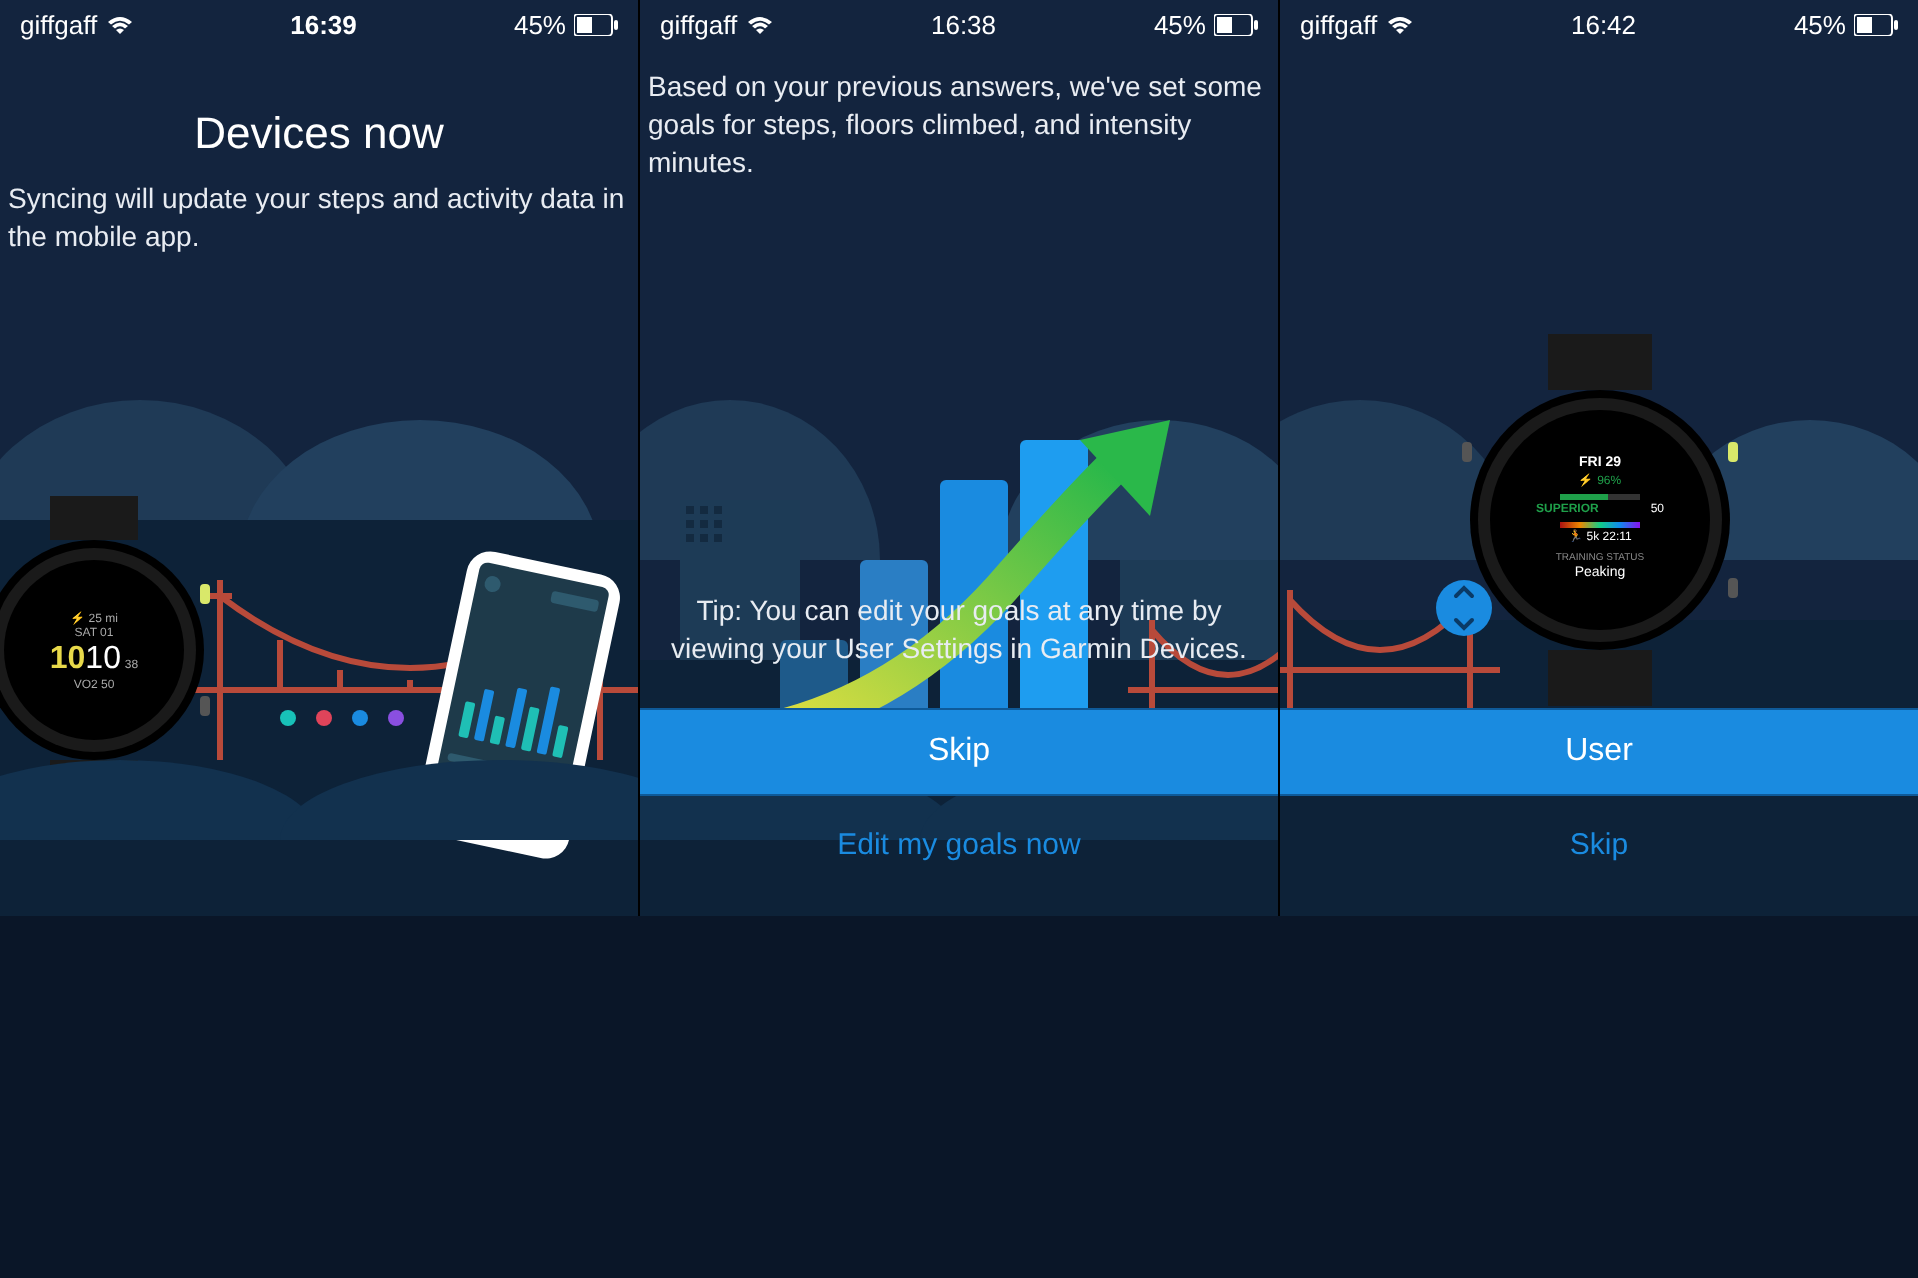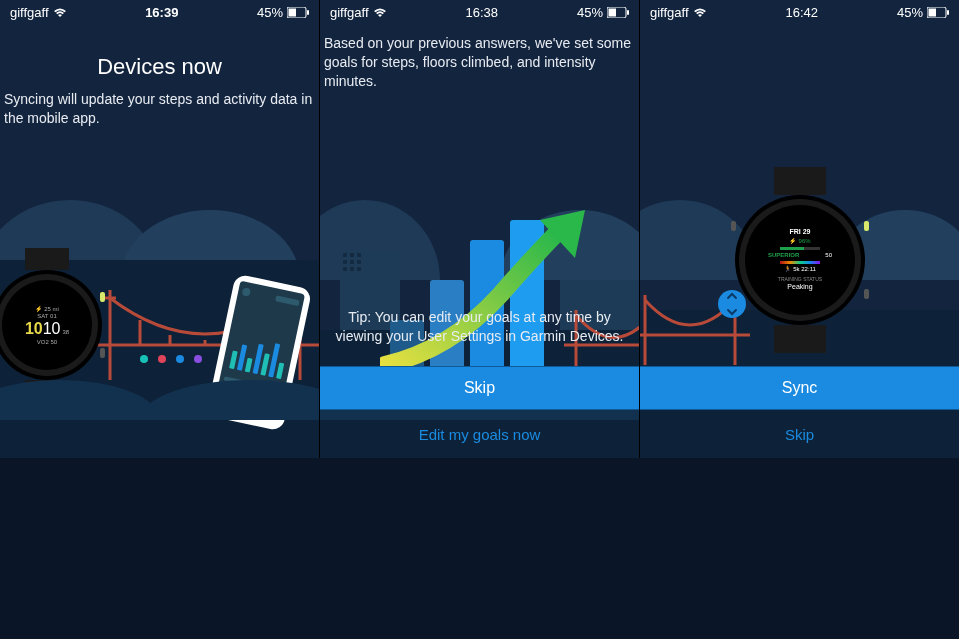--- a/index.html
+++ b/index.html
@@ -46,21 +46,21 @@
   .dotc { width: 8px; height: 8px; border-radius: 50%; }
   
   .chartill { position: absolute; left: 50%; top: 60px; transform: translateX(-50%); width: 180px; height: 180px; }
   .cbar { position: absolute; bottom: 0; border-radius: 3px 3px 0 0; }
   .arrow { position: absolute; left: -10px; bottom: 10px; width: 210px; height: 170px; }
   
   .bldg { position: absolute; background: #1d3b56; }
   .bldg .wrow { display: flex; gap: 3px; margin: 3px; }
   .bldg .w { width: 4px; height: 4px; background: #132a40; }
   
-  .bottom { position: absolute; left: 0; right: 0; bottom: 0; z-index: 30; }
+  .bottom { position: absolute; left: 0; right: 0; bottom: 12px; z-index: 30; }
   .tip { color: #e8ecf2; font-size: 14px; text-align: center; padding: 10px 14px 20px 14px; line-height: 1.35; }
   .primary-btn { background: #1a8be0; color: #fff; font-size: 16px; height: 44px; display: flex; align-items: center; justify-content: center; cursor: pointer; border-top: 1px solid #0e5a99; border-bottom: 1px solid #0e5a99; }
   .secondary-btn { color: #1a8be0; font-size: 15px; height: 48px; display: flex; align-items: center; justify-content: center; cursor: pointer; }
   
   .wf-yellow { color: #e8d94a; font-weight: 700; }
   .wf-sm { font-size: 6px; color: #aaa; }
   .wf-big { font-size: 16px; }
   
   .w3face { font-size: 7px; text-align: center; line-height: 1.2; }
   .w3 .bar { width: 40px; height: 3px; background: linear-gradient(90deg,#1fa04a 60%, #333 60%); margin: 1px auto; }
@@ -325,18 +325,18 @@
         <svg width="28" height="28" viewBox="0 0 28 28">
             <path d="M10 8 L14 4 L18 8 M10 20 L14 24 L18 20" stroke="#0a3a66" stroke-width="2" fill="none" stroke-linecap="round"></path>
           </svg>
       </div>
       <div class="waves" style="top:220px">
         <div class="wave" style="left:100px;width:160px;height:22px;background:#0e2a42"></div>
       </div>
     </div>
 
     <div class="bottom">
-      <div class="primary-btn">Sync</div>
+      <div class="primary-btn">User</div>
       <div class="secondary-btn">Skip</div>
     </div>
   </div>
 
 </div>
 
 </body></html>

